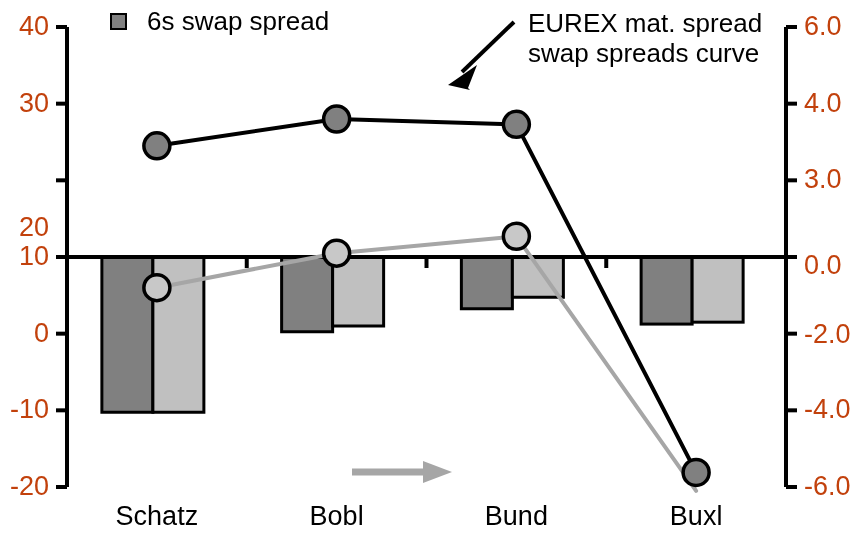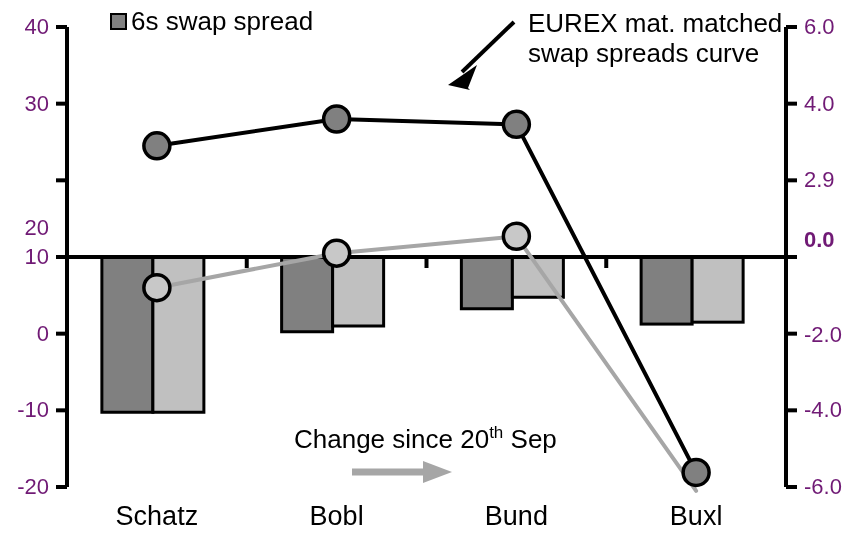--- a/index.html
+++ b/index.html
@@ -1,46 +1,43 @@
 <!DOCTYPE html>
 <html><head>
 <meta charset="utf-8">
 <style>
   html,body{margin:0;padding:0;background:#ffffff;}
   body{width:852px;height:539px;overflow:hidden;font-family:"Liberation Sans",sans-serif;color:#000;}
   #root{position:relative;width:852px;height:539px;}
-  .tick-label{position:absolute;font-size:22px;line-height:27px;color:#701a75;white-space:nowrap;}
+  .tick-label{position:absolute;font-size:27px;line-height:27px;color:#c2410c;white-space:nowrap;}
   .tick-left{text-align:right;}
   .tick-right{text-align:right;}
   .cat-label{position:absolute;font-size:27px;line-height:27px;text-align:center;white-space:nowrap;}
-  .legend-row{position:absolute;display:flex;align-items:center;gap:4px;white-space:nowrap;}
+  .legend-row{position:absolute;display:flex;align-items:center;gap:20px;white-space:nowrap;}
   .legend-swatch{width:17px;height:17px;border:2px solid #000;box-sizing:border-box;display:block;}
   .legend-text{font-size:26px;line-height:26px;}
   .annot{position:absolute;font-size:26px;line-height:30px;white-space:nowrap;}
   .annot sup{font-size:17px;vertical-align:super;line-height:0;}
   svg{position:absolute;left:0;top:0;}
 </style>
 </head>
 <body>
 
 <div id="root">
 
   <div class="legend-row" id="legend-0" style="left:110px; top:8px;">
     <span class="legend-swatch" id="legend-swatch-0" style="background: rgb(128, 128, 128);"></span>
     <span class="legend-text">6s swap spread</span>
   </div>
 
   <div class="annot" style="left:528px; top:8px;">
-    <div>EUREX mat. matched</div>
+    <div>EUREX mat. spread</div>
     <div>swap spreads curve</div>
   </div>
 
-  <div class="annot" style="left:294px; top:424px;">
-    <span>Change since 20</span><sup>th</sup><span> Sep</span>
-  </div>
 
   <svg id="plot" width="852" height="539">
     <g id="g-axes">
         <line x1="67" y1="27" x2="67" y2="487" stroke="#000000" stroke-width="4"></line>
         <line x1="786" y1="27" x2="786" y2="487" stroke="#000000" stroke-width="4"></line>
         <line x1="56" y1="27" x2="67" y2="27" stroke="#000000" stroke-width="4"></line>
         <line x1="56" y1="103.66666666666663" x2="67" y2="103.66666666666663" stroke="#000000" stroke-width="4"></line>
         <line x1="56" y1="180.33333333333337" x2="67" y2="180.33333333333337" stroke="#000000" stroke-width="4"></line>
         <line x1="56" y1="257" x2="67" y2="257" stroke="#000000" stroke-width="4"></line>
         <line x1="56" y1="333.6666666666667" x2="67" y2="333.6666666666667" stroke="#000000" stroke-width="4"></line>
@@ -94,22 +91,22 @@
   <div id="labels">
       <div class="tick-label tick-left" style="top: 13px; right: 803px;">40</div>
       <div class="tick-label tick-left" style="top: 89.6667px; right: 803px;">30</div>
       <div class="tick-label tick-left" style="top: 166.333px; right: 803px; margin-top: 48px;">20</div>
       <div class="tick-label tick-left" style="top: 243px; right: 803px;">10</div>
       <div class="tick-label tick-left" style="top: 319.667px; right: 803px;">0</div>
       <div class="tick-label tick-left" style="top: 396.333px; right: 803px;">-10</div>
       <div class="tick-label tick-left" style="top: 473px; right: 803px;">-20</div>
       <div class="tick-label tick-right" style="top: 13px; left: 804px;">6.0</div>
       <div class="tick-label tick-right" style="top: 89.6667px; left: 804px;">4.0</div>
-      <div class="tick-label tick-right" style="top: 166.333px; left: 804px;">2.9</div>
-      <div class="tick-label tick-right" style="top: 226px; left: 804px; font-weight: bold;">0.0</div>
+      <div class="tick-label tick-right" style="top: 166.333px; left: 804px;">3.0</div>
+      <div class="tick-label tick-right" style="top: 252px; left: 804px;">0.0</div>
       <div class="tick-label tick-right" style="top: 321px; left: 804px;">-2.0</div>
       <div class="tick-label tick-right" style="top: 396.333px; left: 804px;">-4.0</div>
       <div class="tick-label tick-right" style="top: 473px; left: 804px;">-6.0</div>
       <div class="cat-label" style="left: 76.875px; width: 160px; top: 503px;">Schatz</div>
       <div class="cat-label" style="left: 256.625px; width: 160px; top: 503px;">Bobl</div>
       <div class="cat-label" style="left: 436.375px; width: 160px; top: 503px;">Bund</div>
       <div class="cat-label" style="left: 616.125px; width: 160px; top: 503px;">Buxl</div>
     </div>
 </div>
 

